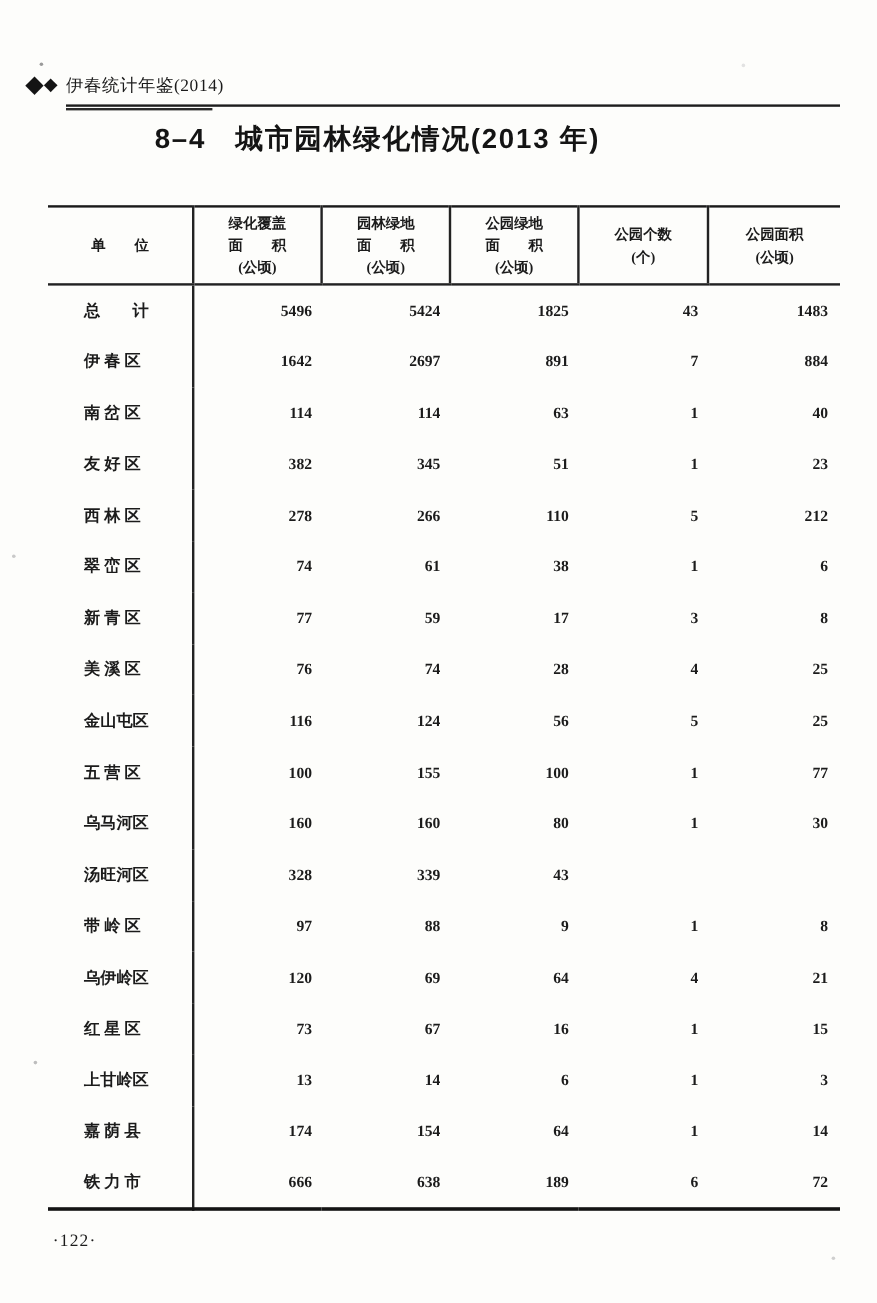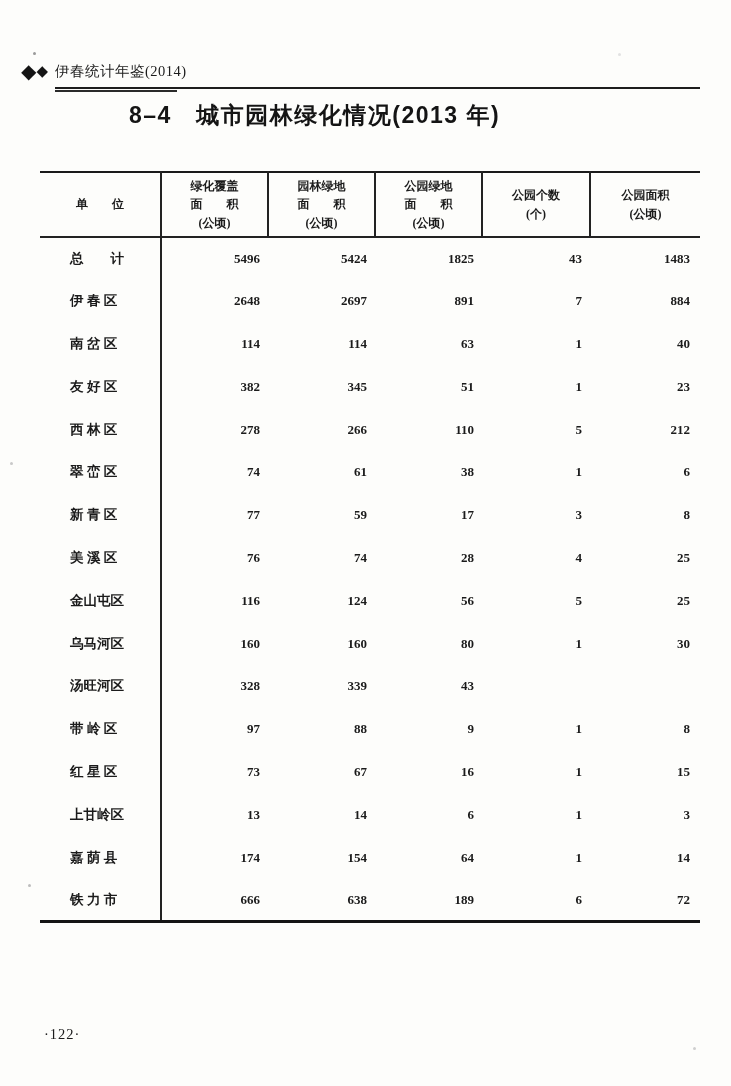--- a/index.html
+++ b/index.html
@@ -139,21 +139,21 @@
         <tr>
           <td class="unit-cell">总　　计</td>
           <td class="num-cell">5496</td>
           <td class="num-cell">5424</td>
           <td class="num-cell">1825</td>
           <td class="num-cell">43</td>
           <td class="num-cell">1483</td>
         </tr>
         <tr>
           <td class="unit-cell">伊 春 区</td>
-          <td class="num-cell">2648</td>
+          <td class="num-cell">1642</td>
           <td class="num-cell">2697</td>
           <td class="num-cell">891</td>
           <td class="num-cell">7</td>
           <td class="num-cell">884</td>
         </tr>
         <tr>
           <td class="unit-cell">南 岔 区</td>
           <td class="num-cell">114</td>
           <td class="num-cell">114</td>
           <td class="num-cell">63</td>
@@ -202,20 +202,28 @@
         </tr>
         <tr>
           <td class="unit-cell">金山屯区</td>
           <td class="num-cell">116</td>
           <td class="num-cell">124</td>
           <td class="num-cell">56</td>
           <td class="num-cell">5</td>
           <td class="num-cell">25</td>
         </tr>
         <tr>
+          <td class="unit-cell">五 营 区</td>
+          <td class="num-cell">100</td>
+          <td class="num-cell">155</td>
+          <td class="num-cell">100</td>
+          <td class="num-cell">1</td>
+          <td class="num-cell">77</td>
+        </tr>
+        <tr>
           <td class="unit-cell">乌马河区</td>
           <td class="num-cell">160</td>
           <td class="num-cell">160</td>
           <td class="num-cell">80</td>
           <td class="num-cell">1</td>
           <td class="num-cell">30</td>
         </tr>
         <tr>
           <td class="unit-cell">汤旺河区</td>
           <td class="num-cell">328</td>
@@ -226,20 +234,28 @@
         </tr>
         <tr>
           <td class="unit-cell">带 岭 区</td>
           <td class="num-cell">97</td>
           <td class="num-cell">88</td>
           <td class="num-cell">9</td>
           <td class="num-cell">1</td>
           <td class="num-cell">8</td>
         </tr>
         <tr>
+          <td class="unit-cell">乌伊岭区</td>
+          <td class="num-cell">120</td>
+          <td class="num-cell">69</td>
+          <td class="num-cell">64</td>
+          <td class="num-cell">4</td>
+          <td class="num-cell">21</td>
+        </tr>
+        <tr>
           <td class="unit-cell">红 星 区</td>
           <td class="num-cell">73</td>
           <td class="num-cell">67</td>
           <td class="num-cell">16</td>
           <td class="num-cell">1</td>
           <td class="num-cell">15</td>
         </tr>
         <tr>
           <td class="unit-cell">上甘岭区</td>
           <td class="num-cell">13</td>

